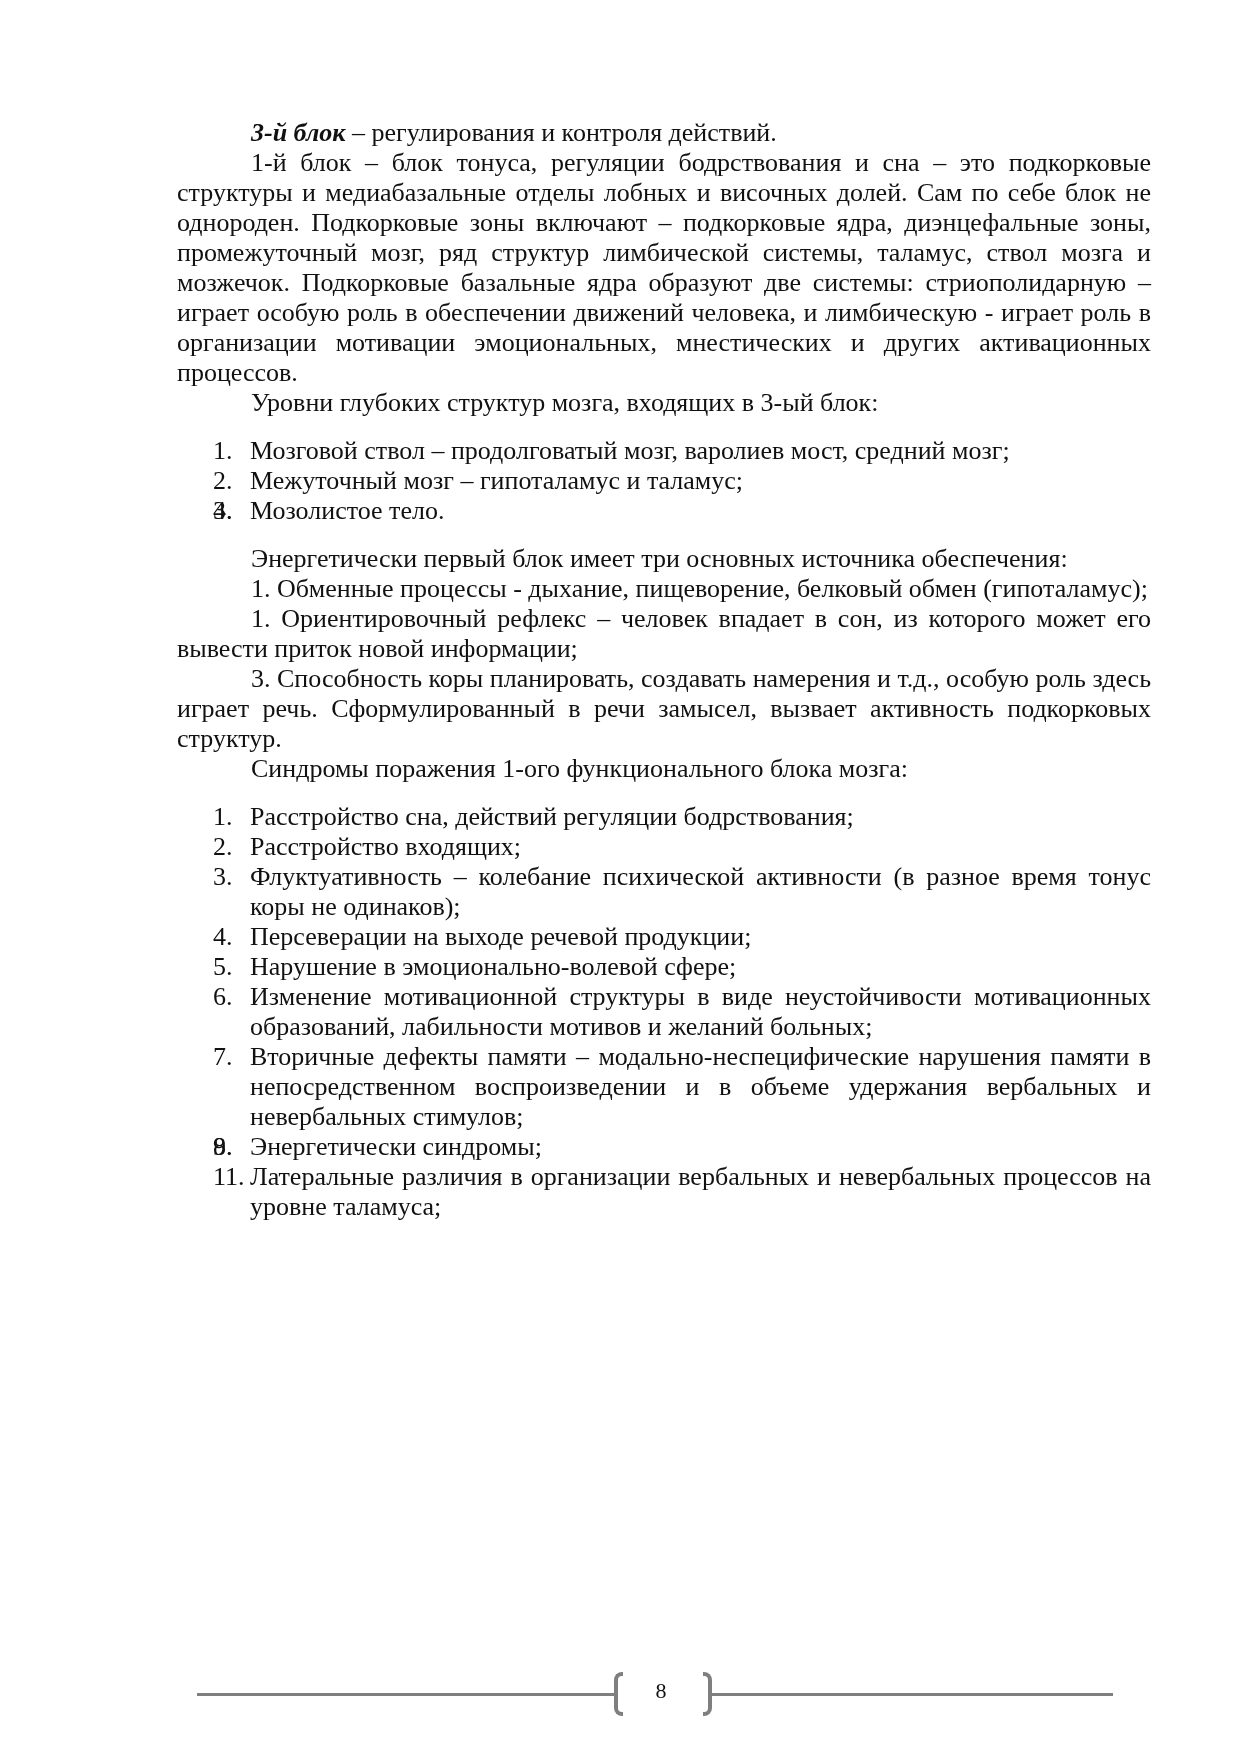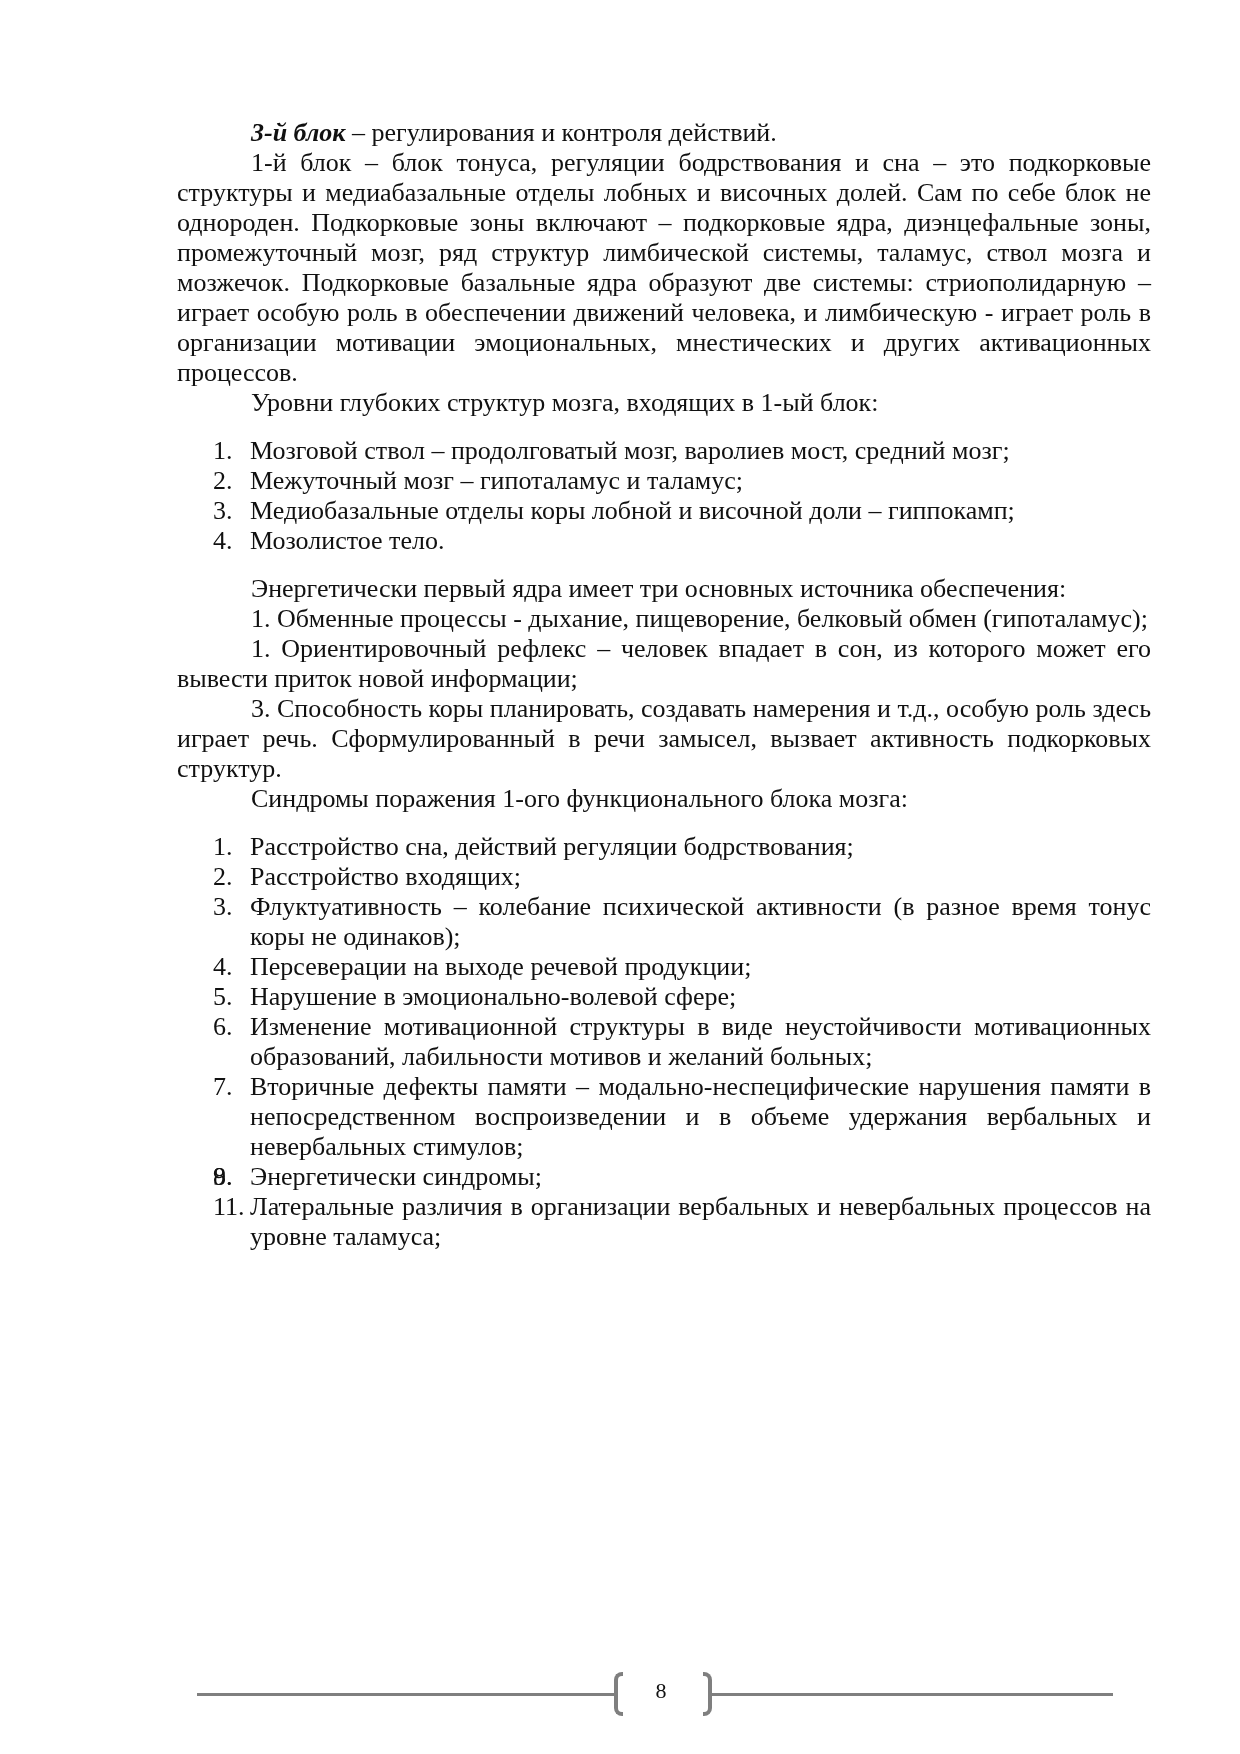--- a/index.html
+++ b/index.html
@@ -37,34 +37,34 @@
 </head>
 <body>
 
 <div class="page">
   <div class="content">
 
     <p class="indent"><span class="bi">3-й блок</span><span> – регулирования и контроля действий.</span></p>
 
     <p class="indent">1-й блок – блок тонуса, регуляции бодрствования и сна – это подкорковые структуры и медиабазальные отделы лобных и височных долей. Сам по себе блок не однороден. Подкорковые зоны включают – подкорковые ядра, диэнцефальные зоны, промежуточный мозг, ряд структур лимбической системы, таламус, ствол мозга и мозжечок. Подкорковые базальные ядра образуют две системы: стриополидарную – играет особую роль в обеспечении движений человека, и лимбическую - играет роль в организации мотивации эмоциональных, мнестических и других активационных процессов.</p>
 
-    <p class="indent">Уровни глубоких структур мозга, входящих в 1-ый блок:</p>
+    <p class="indent">Уровни глубоких структур мозга, входящих в 3-ый блок:</p>
 
     <div class="gap18"></div>
 
     <ol>
       <li><span class="num">1.</span><span>Мозговой ствол – продолговатый мозг, варолиев мост, средний мозг;</span></li>
       <li><span class="num">2.</span><span>Межуточный мозг – гипоталамус и таламус;</span></li>
-      <li><span class="num">3.</span><span>Медиобазальные отделы коры лобной и височной доли – гиппокамп;</span></li>
+      <li><span class="num">3.</span></li>
       <li><span class="num">4.</span><span>Мозолистое тело.</span></li>
     </ol>
 
     <div class="gap18"></div>
 
-    <p class="indent">Энергетически первый ядра имеет три основных источника обеспечения:</p>
+    <p class="indent">Энергетически первый блок имеет три основных источника обеспечения:</p>
     <p class="indent">1. Обменные процессы - дыхание, пищеворение, белковый обмен (гипоталамус);</p>
     <p class="indent">1. Ориентировочный рефлекс – человек впадает в сон, из которого может его вывести приток новой информации;</p>
     <p class="indent">3. Способность коры планировать, создавать намерения и т.д., особую роль здесь играет речь. Сформулированный в речи замысел, вызвает активность подкорковых структур.</p>
 
     <p class="indent">Синдромы поражения 1-ого функционального блока мозга:</p>
 
     <div class="gap18"></div>
 
     <ol>
       <li><span class="num">1.</span><span>Расстройство сна, действий регуляции бодрствования;</span></li>

